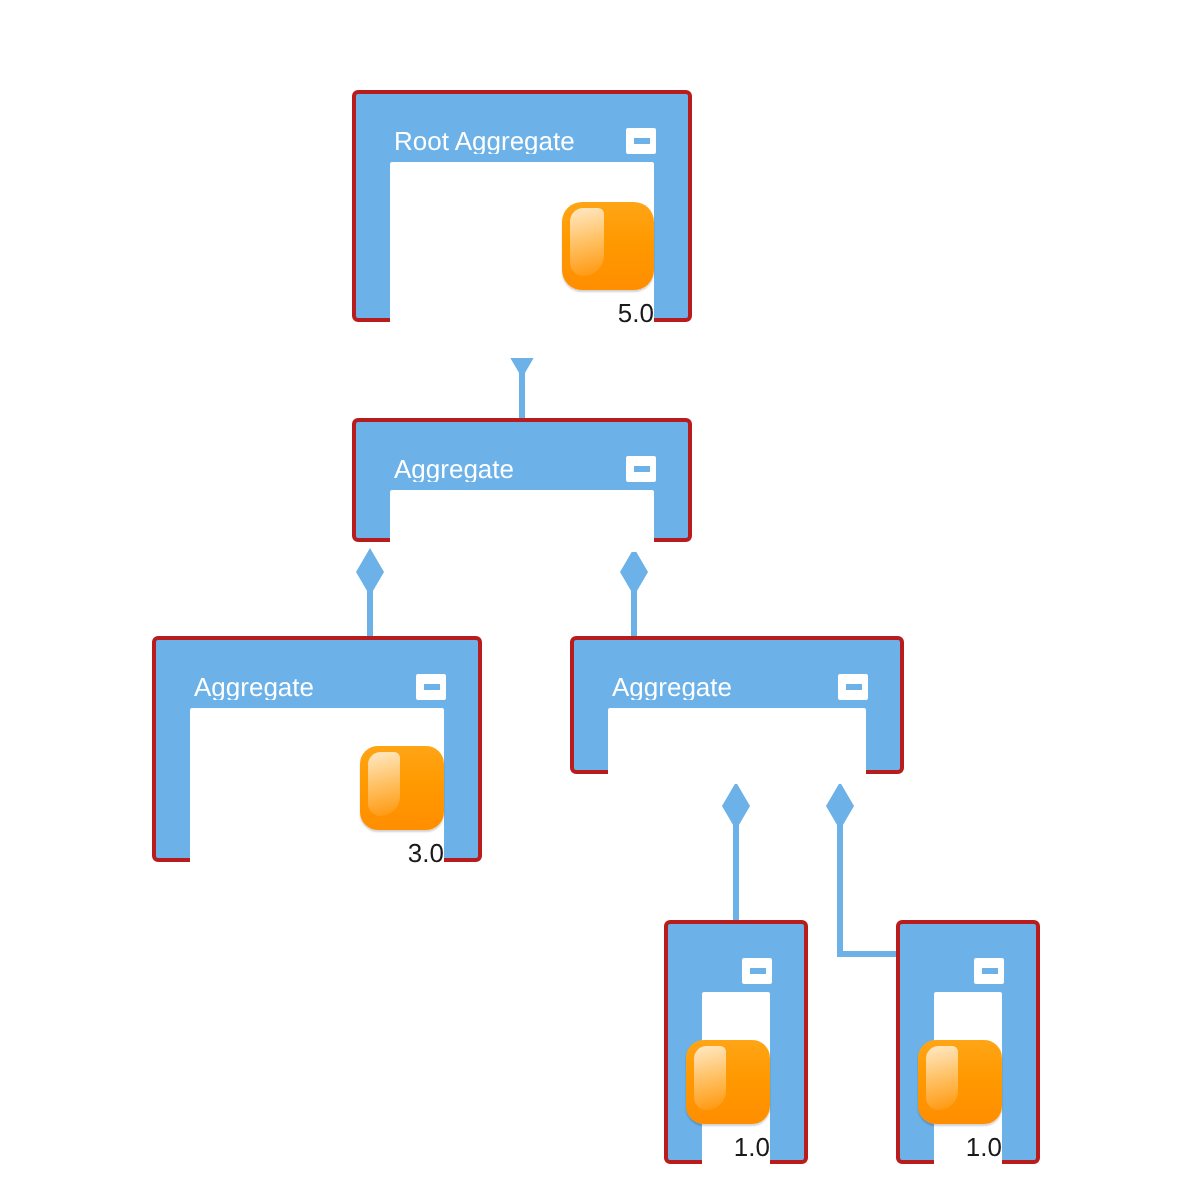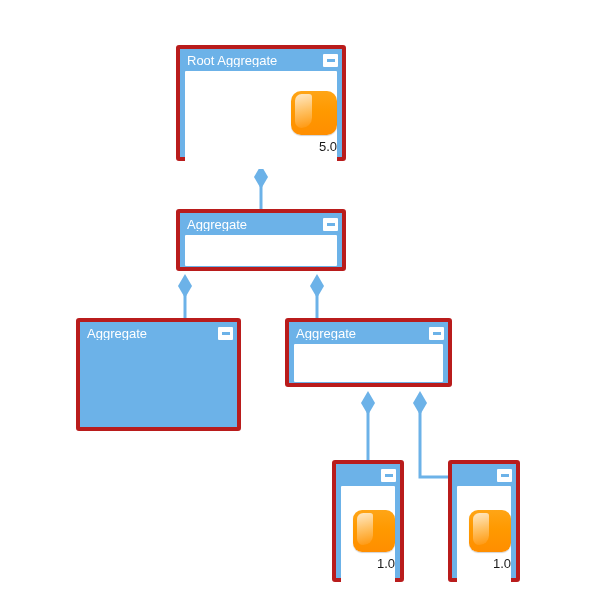--- a/index.html
+++ b/index.html
@@ -22,23 +22,23 @@
     left: 0; top: 0;
     width: 600px; height: 600px;
     pointer-events: none;
   }
 
   
   .node {
     position: absolute;
     box-sizing: border-box;
     background: #6cb2e8;
-    border: 4px solid #b91c1c;
+    border: 2px solid #b91c1c;
     border-radius: 3px;
-    padding: 0;
+    padding: 12px;
   }
   .node-header {
     position: relative;
     height: 22px;
     display: flex;
     align-items: center;
     padding: 0 4px 0 7px;
   }
   .node-title {
     color: #ffffff;
@@ -170,20 +170,24 @@
     <div class="node-body empty" style="height:31px;"></div>
   </div>
 
   <div class="node" style="left:76px; top:318px; width:165px; height:113px;">
     <div class="node-header">
       <span class="node-title">Aggregate</span>
       <span class="minimize-btn">
         <span class="dash"></span>
       </span>
     </div>
+    <div class="node-body filled" style="height:83px;">
+      <span class="cube small"></span>
+      <span class="node-value">3.0</span>
+    </div>
   </div>
 
   <div class="node" style="left:285px; top:318px; width:167px; height:69px;">
     <div class="node-header">
       <span class="node-title">Aggregate</span>
       <span class="minimize-btn">
         <span class="dash"></span>
       </span>
     </div>
     <div class="node-body empty" style="height:38px;"></div>

